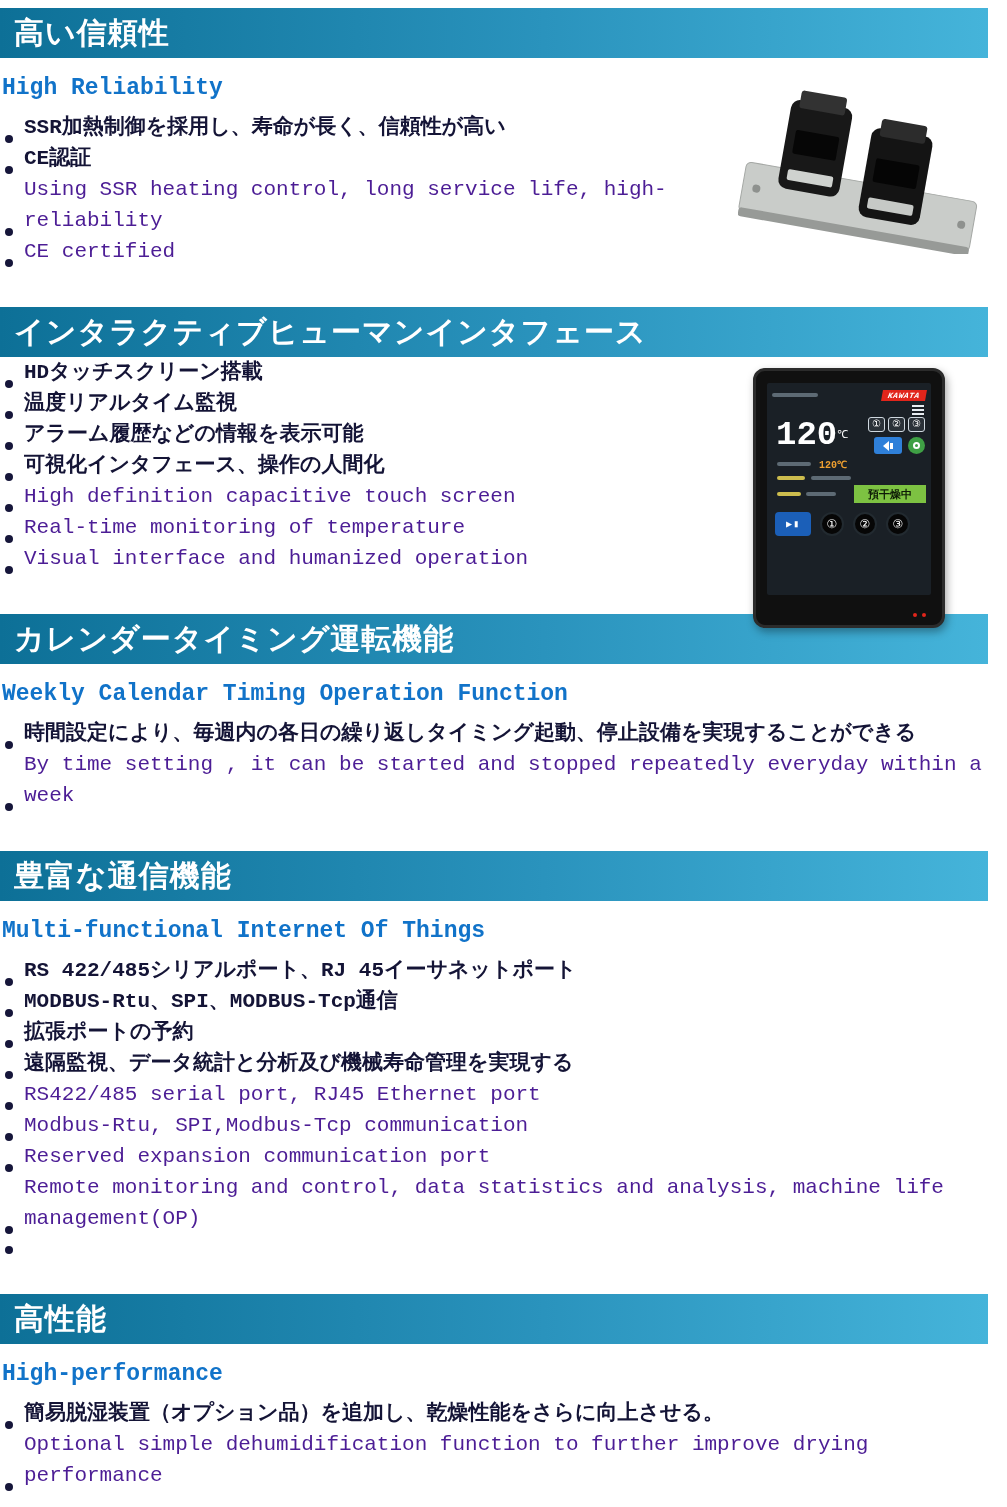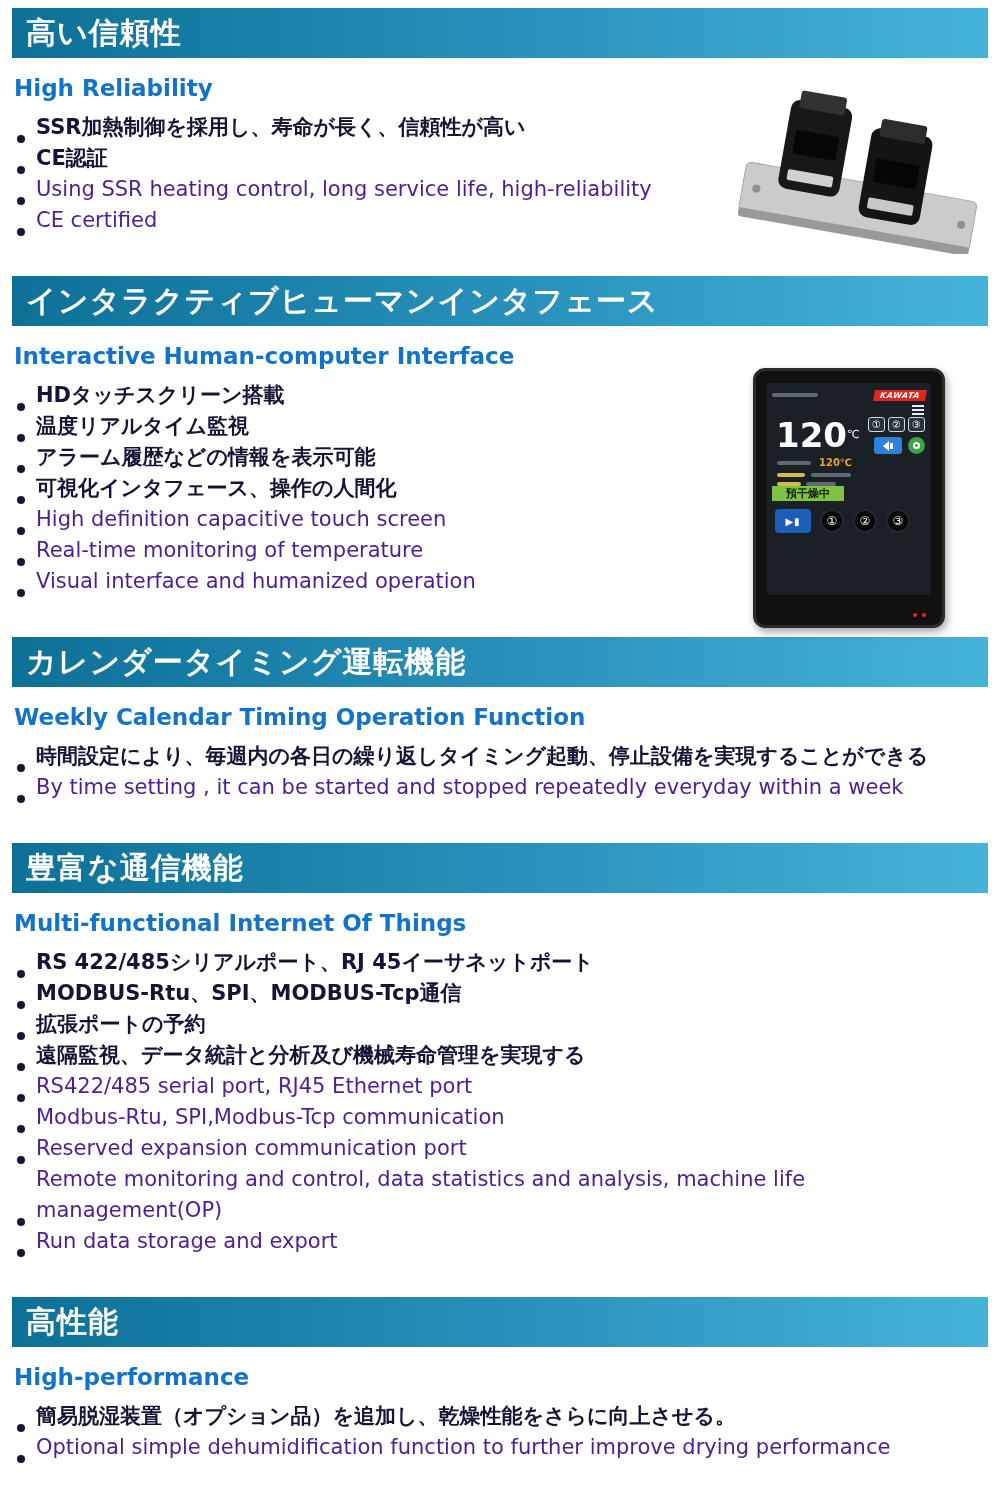--- a/index.html
+++ b/index.html
@@ -3,21 +3,21 @@
 <meta charset="utf-8">
 <style>
   * { box-sizing: border-box; }
   html, body { margin: 0; padding: 0; }
   body {
     width: 1007px; height: 1507px;
     background: #ffffff;
     font-family: "DejaVu Sans", "Liberation Sans", sans-serif;
     overflow: hidden;
   }
-  .page { position: relative; width: 1007px; height: 1114px; padding: 8px 19px 0 12px; }
+  .page { position: relative; width: 1007px; height: 1114px; padding: 8px 19px 0 0; font-family: Liberation Mono, monospace; }
 
   .section { margin-bottom: 40px; }
   .section-header {
     height: 50px;
     background: linear-gradient(90deg, #0d7097 0%, #2a93bd 55%, #45b4da 100%);
     color: #ffffff;
     font-size: 30px; font-weight: bold;
     display: flex; align-items: center;
     padding-left: 14px; letter-spacing: 1px;
   }
@@ -66,21 +66,21 @@
   .fn-row { display: flex; gap: 6px; align-items: center; }
   .spk-btn { width: 28px; height: 17px; background: #2f80d9; border-radius: 3px; display: flex; align-items: center; justify-content: center; gap: 1px; }
   .spk-body { width: 3px; height: 6px; background: #ffffff; }
   .spk-cone { width: 0; height: 0; border-top: 5px solid transparent; border-bottom: 5px solid transparent; border-right: 6px solid #ffffff; }
   .pwr-btn { width: 17px; height: 17px; background: #3fa045; border-radius: 50%; display: flex; align-items: center; justify-content: center; }
   .pwr-ring { width: 7px; height: 7px; border: 2px solid #ffffff; border-radius: 50%; }
   .set-row { display: flex; align-items: center; gap: 8px; margin-top: 3px; padding-left: 5px; }
   .set-temp { color: #f0a030; font-size: 10px; font-weight: bold; }
   .alarm-row { display: flex; gap: 6px; margin-top: 5px; padding-left: 5px; }
   .tiny-bar.y { background: #cdbd4e; }
-  .status-row { display: flex; margin-top: 5px; height: 18px; flex-direction: column; }
+  .status-row { display: flex; margin-top: 5px; height: 18px; }
   .status-left { flex: 1; display: flex; align-items: center; gap: 5px; padding-left: 5px; }
   .status-banner { width: 72px; background: #7dc242; color: #0d1a06; font-size: 11px; font-weight: bold; display: flex; align-items: center; justify-content: center; }
   .ctl-row { display: flex; align-items: center; gap: 9px; margin-top: 9px; padding-left: 3px; }
   .play-btn { width: 36px; height: 24px; background: #1b5fb8; border-radius: 4px; color: #ffffff; font-size: 10px; display: flex; align-items: center; justify-content: center; letter-spacing: 1px; }
   .round-key { width: 24px; height: 24px; border-radius: 50%; background: #060606; border: 2px solid #222a30; color: #ffffff; font-size: 12px; display: flex; align-items: center; justify-content: center; }
   .leds { position: absolute; right: 16px; bottom: 8px; display: flex; gap: 5px; }
   .led { width: 4px; height: 4px; border-radius: 50%; background: #e1251b; }
 </style>
 </head>
 <body>
@@ -105,21 +105,20 @@
         </li>
       <li class="en">
           <span class="dot"></span>
           <span>CE certified</span>
         </li>
     </ul>
   </div>
 
   <div class="section">
     <div class="section-header">インタラクティブヒューマンインタフェース</div>
-    <div class="section-sub">Interactive Human-computer Interface</div>
     <ul class="bullets narrow">
       <li class="jp">
           <span class="dot"></span>
           <span>HDタッチスクリーン搭載</span>
         </li>
       <li class="jp">
           <span class="dot"></span>
           <span>温度リアルタイム監視</span>
         </li>
       <li class="jp">
@@ -191,21 +190,20 @@
       <li class="en">
           <span class="dot"></span>
           <span>Reserved expansion communication port</span>
         </li>
       <li class="en">
           <span class="dot"></span>
           <span>Remote monitoring and control, data statistics and analysis, machine life management(OP)</span>
         </li>
       <li class="en">
           <span class="dot"></span>
-          <span>Run data storage and export</span>
         </li>
     </ul>
   </div>
 
   <div class="section">
     <div class="section-header">高性能</div>
     <div class="section-sub">High-performance</div>
     <ul class="bullets">
       <li class="jp">
           <span class="dot"></span>

